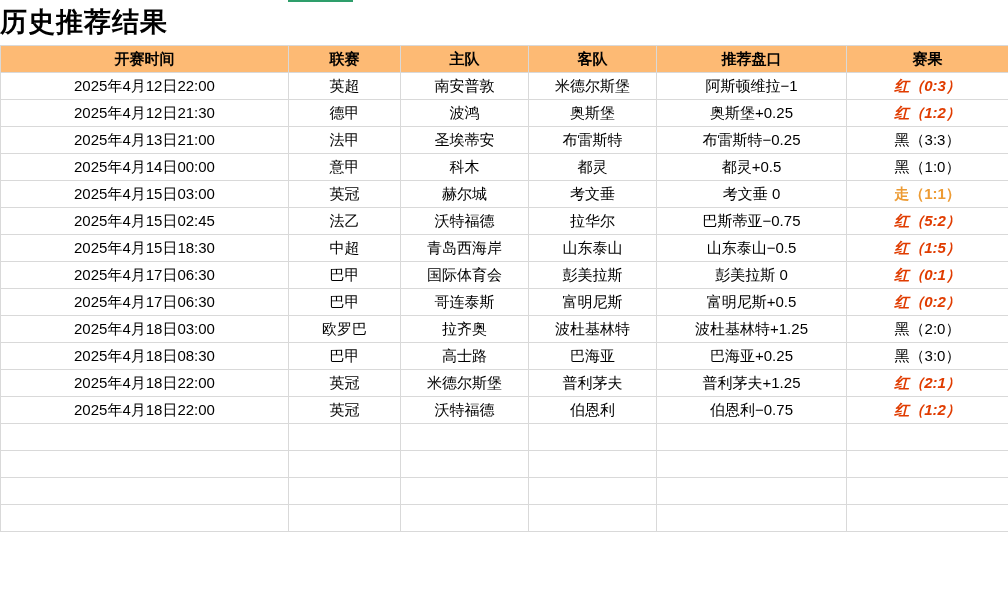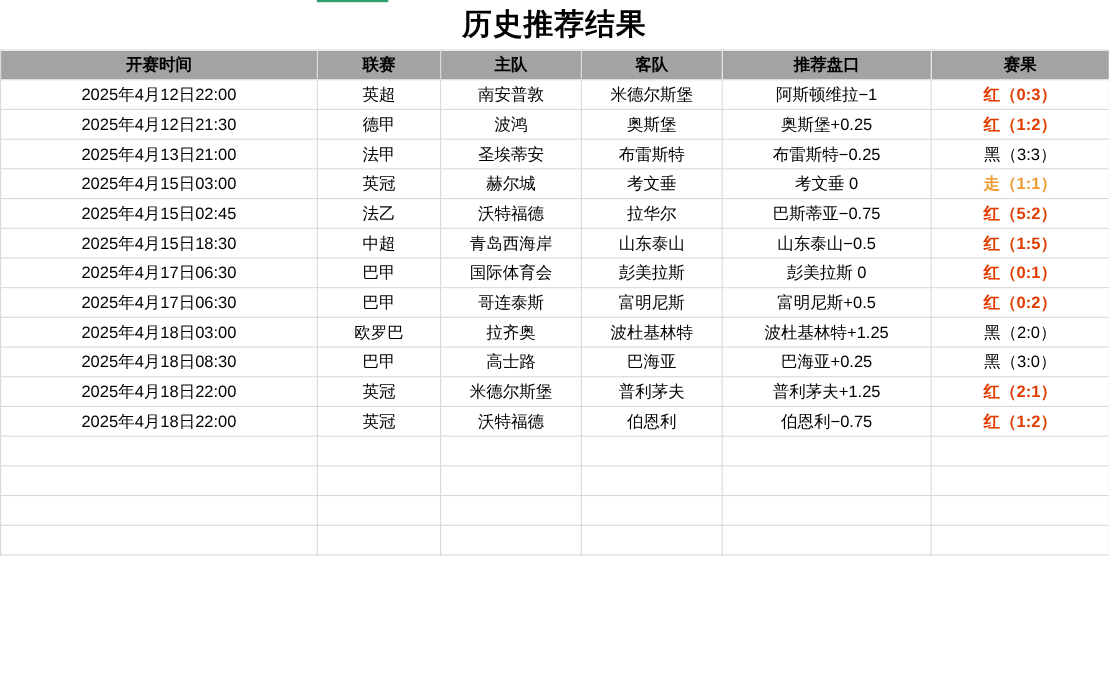--- a/index.html
+++ b/index.html
@@ -17,21 +17,21 @@
   .sheet {
     position: relative;
     width: 1008px;
     height: 613px;
     box-sizing: border-box;
   }
   .title-row {
     height: 44px;
     display: flex;
     align-items: center;
-    justify-content: center;
+    justify-content: flex-start;
     border-bottom: 1px solid #ffffff;
   }
   .title-text {
     font-size: 27px;
     font-weight: bold;
     letter-spacing: 1px;
     color: #000000;
   }
   .topline {
     position: absolute;
@@ -52,37 +52,37 @@
     margin: 0;
     font-size: 15px;
     text-align: center;
     vertical-align: middle;
     height: 27px;
     box-sizing: border-box;
     overflow: hidden;
     white-space: nowrap;
   }
   thead th {
-    background: #a3a3a3;
+    background: #fdba74;
     color: #000000;
     font-weight: bold;
     font-size: 17px;
     height: 40px;
     border: 1px solid #ffffff;
   }
   td.cell {
     background: #ffffff;
     border: 1px solid #9e9e9e;
   }
   td.empty {
     background: #ffffff;
     border: 1px solid #e6e6e6;
     height: 27px;
   }
-  .res-red { color: #e03c00; font-weight: bold; }
+  .res-red { color: #e03c00; font-weight: bold; font-style: italic; }
   .res-black { color: #000000; }
   .res-walk { color: #ed9b33; font-weight: bold; }
   .c-time { width: 288px; }
   .c-league { width: 112px; }
   .c-home { width: 128px; }
   .c-away { width: 128px; }
   .c-line { width: 190px; }
   .c-result { width: 162px; }
 </style>
 </head>
@@ -134,20 +134,28 @@
         </tr>
         <tr>
           <td class="cell">2025年4月13日21:00</td>
           <td class="cell">法甲</td>
           <td class="cell">圣埃蒂安</td>
           <td class="cell">布雷斯特</td>
           <td class="cell">布雷斯特−0.25</td>
           <td class="cell"><span class="res-black">黑（3:3）</span></td>
         </tr>
         <tr>
+          <td class="cell">2025年4月14日00:00</td>
+          <td class="cell">意甲</td>
+          <td class="cell">科木</td>
+          <td class="cell">都灵</td>
+          <td class="cell">都灵+0.5</td>
+          <td class="cell"><span class="res-black">黑（1:0）</span></td>
+        </tr>
+        <tr>
           <td class="cell">2025年4月15日03:00</td>
           <td class="cell">英冠</td>
           <td class="cell">赫尔城</td>
           <td class="cell">考文垂</td>
           <td class="cell">考文垂 0</td>
           <td class="cell"><span class="res-walk">走（1:1）</span></td>
         </tr>
         <tr>
           <td class="cell">2025年4月15日02:45</td>
           <td class="cell">法乙</td>

